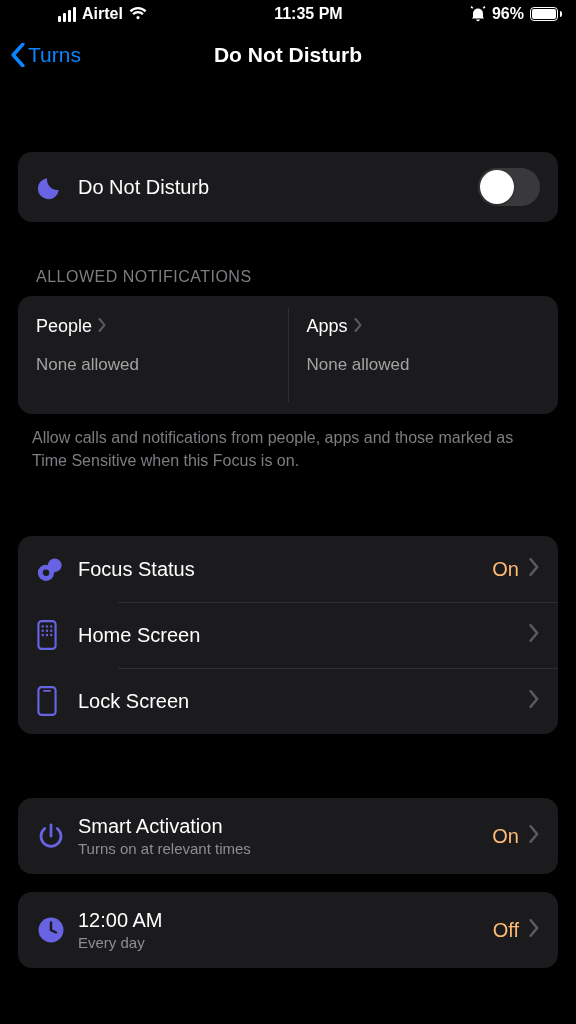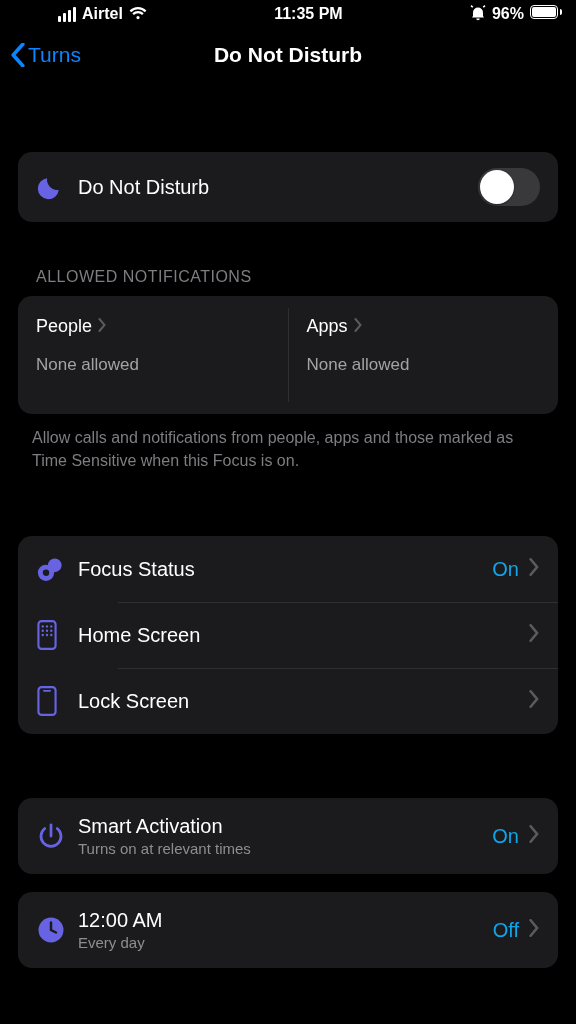--- a/index.html
+++ b/index.html
@@ -16,21 +16,21 @@
     height: 28px;
     display: flex;
     align-items: center;
     justify-content: space-between;
     padding: 0 14px;
     font-size: 16px;
     font-weight: 600;
     margin-left: 44px;
   }
   .status-left { display: flex; align-items: center; gap: 6px; }
-  .status-right { display: flex; align-items: flex-start; gap: 6px; }
+  .status-right { display: flex; align-items: center; gap: 6px; }
   .signal-bars { display: flex; align-items: flex-end; gap: 2px; }
   .bar { width: 3px; background: #fff; border-radius: 1px; }
   .bar1 { height: 6px; } .bar2 { height: 9px; } .bar3 { height: 12px; } .bar4 { height: 15px; }
   .wifi-icon, .alarm-icon { display: inline-flex; }
   .battery { display: flex; align-items: center; gap: 2px; }
   .battery-body { width: 28px; height: 14px; border: 1.5px solid #fff; border-radius: 4px; position: relative; }
   .battery-fill { position: absolute; left: 1px; top: 1px; bottom: 1px; width: 92%; background: #fff; border-radius: 2px; }
   .battery-tip { width: 2px; height: 6px; background: #fff; border-radius: 0 2px 2px 0; }
 
   .nav-header {
@@ -99,21 +99,21 @@
     font-size: 20px;
     color: #fff;
   }
   .row-sub {
     font-size: 15px;
     color: #8d8d93;
     margin-top: 2px;
   }
   .row-value {
     font-size: 20px;
-    color: #0ea5e9;
+    color: #fdba74;
     margin-right: 10px;
   }
   .chevron {
     color: #5a5a60;
   }
 
   .section-label {
     font-size: 16px;
     color: #7d7d82;
     letter-spacing: 0.5px;

